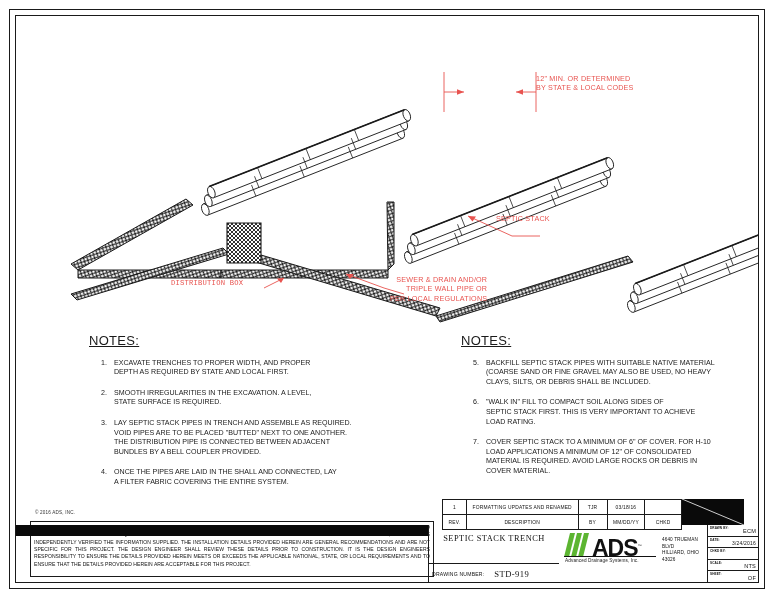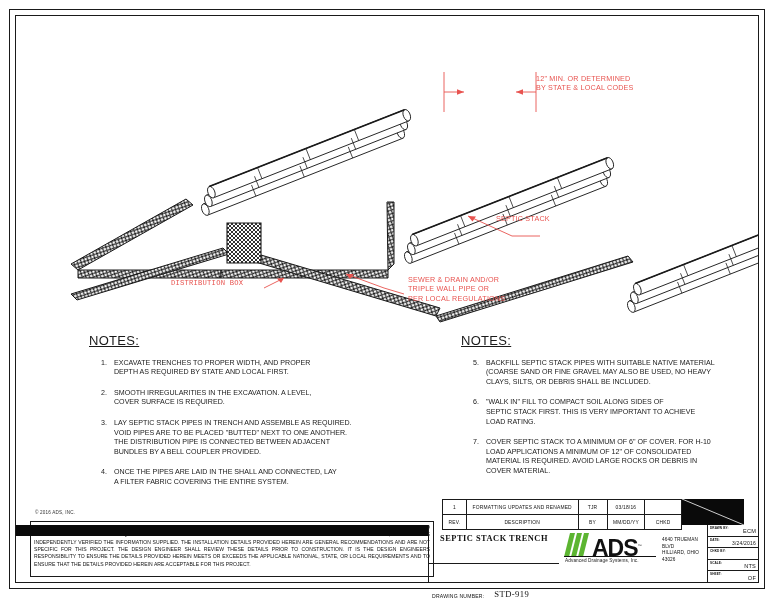--- a/index.html
+++ b/index.html
@@ -13,21 +13,21 @@
 
   
   #artboard{position:absolute;left:16px;top:16px;width:742px;height:310px;}
   #artboard svg{display:block;}
 
   
   .callout{position:absolute;color:#e8534f;font-size:7.2px;letter-spacing:.2px;line-height:9.4px;white-space:pre;}
   #co-cover{left:536px;top:74px;}
   #co-stack{left:496px;top:214px;}
   #co-dbox{left:171px;top:279px;font-family:Liberation Mono, monospace;}
-  #co-sewer{left:408px;top:275px;}
+  #co-sewer{left:390px;top:275px;text-align:right;}
 
   
   .notes-col{position:absolute;font-size:7.1px;line-height:9.6px;color:#1a1a1a;}
   #notes-left{left:89px;top:336px;width:320px;}
   #notes-right{left:461px;top:336px;width:300px;}
   .notes-head{font-size:13px;text-decoration:underline;letter-spacing:.3px;margin-bottom:13px;}
   .note{display:flex;margin-bottom:11px;padding-left:12px;}
   .note-num{width:13px;flex:0 0 13px;}
   .note-body{flex:1;white-space:pre-line;}
 
@@ -48,22 +48,22 @@
   .rev-c4{width:36px;}
   .rev-c5{width:36px;}
   #revblack{position:absolute;left:682px;top:499px;width:62px;height:26px;background:#0a0a0a;overflow:hidden;}
   #revblack svg{display:block;}
 
   
   #titleblock{position:absolute;left:16px;top:525px;width:742px;height:58px;}
   #tb-black{position:absolute;left:0px;top:0px;width:412px;height:11px;background:#0a0a0a;}
   #tb-title{position:absolute;left:412px;top:0px;width:130px;height:58px;border-left:1px solid #1a1a1a;border-bottom:1px solid #1a1a1a;box-sizing:border-box;}
   .tb-title-text{position:absolute;left:0;top:8px;width:130px;text-align:center;font-family:"Liberation Serif",serif;
-    font-weight:bold;font-size:8.4px;line-height:11.5px;letter-spacing:.5px;color:#111;}
-  #tb-drawno{position:absolute;left:0px;top:38px;width:130px;height:36px;border-top:1px solid #1a1a1a;box-sizing:border-box;display:flex;align-items:flex-end;}
+    font-weight:normal;font-size:8.4px;line-height:11.5px;letter-spacing:.5px;color:#111;}
+  #tb-drawno{position:absolute;left:0px;top:38px;width:130px;height:20px;border-top:1px solid #1a1a1a;box-sizing:border-box;display:flex;align-items:center;}
   #tb-drawno .lbl{font-size:5.1px;letter-spacing:.2px;padding-left:3px;color:#111;}
   #tb-drawno .val{font-family:"Liberation Serif",serif;font-size:8.6px;letter-spacing:.4px;padding-left:10px;color:#111;}
 
   #tb-logo{position:absolute;left:542px;top:0px;width:149px;height:58px;box-sizing:border-box;}
   #logo-wrap{position:absolute;left:6px;top:8px;}
   .ads-slashes{display:inline-block;vertical-align:middle;}
   .ads-word{display:inline-block;vertical-align:middle;font-family:"Liberation Sans",sans-serif;font-weight:bold;
     font-size:23px;letter-spacing:-1px;color:#111;line-height:23px;}
   .ads-tm{font-size:4px;vertical-align:super;font-weight:normal;}
   #logo-sub{position:absolute;left:7px;top:33px;font-size:4.7px;color:#222;letter-spacing:.1px;}
@@ -198,21 +198,21 @@
   <div class="notes-col" id="notes-left">
     <div class="notes-head">NOTES:</div>
     <div class="note">
       <div class="note-num">1.</div>
       <div class="note-body">EXCAVATE TRENCHES TO PROPER WIDTH, AND PROPER
 DEPTH AS REQUIRED BY STATE AND LOCAL FIRST.</div>
     </div>
     <div class="note">
       <div class="note-num">2.</div>
       <div class="note-body">SMOOTH IRREGULARITIES IN THE EXCAVATION.  A LEVEL,
-COVER SURFACE IS REQUIRED.</div>
+STATE SURFACE IS REQUIRED.</div>
     </div>
     <div class="note">
       <div class="note-num">3.</div>
       <div class="note-body">LAY SEPTIC STACK PIPES IN TRENCH AND ASSEMBLE AS REQUIRED.
 VOID PIPES ARE TO BE PLACED "BUTTED" NEXT TO ONE ANOTHER.
 THE DISTRIBUTION PIPE IS CONNECTED BETWEEN ADJACENT
 BUNDLES BY A BELL COUPLER PROVIDED.</div>
     </div>
     <div class="note">
       <div class="note-num">4.</div>

